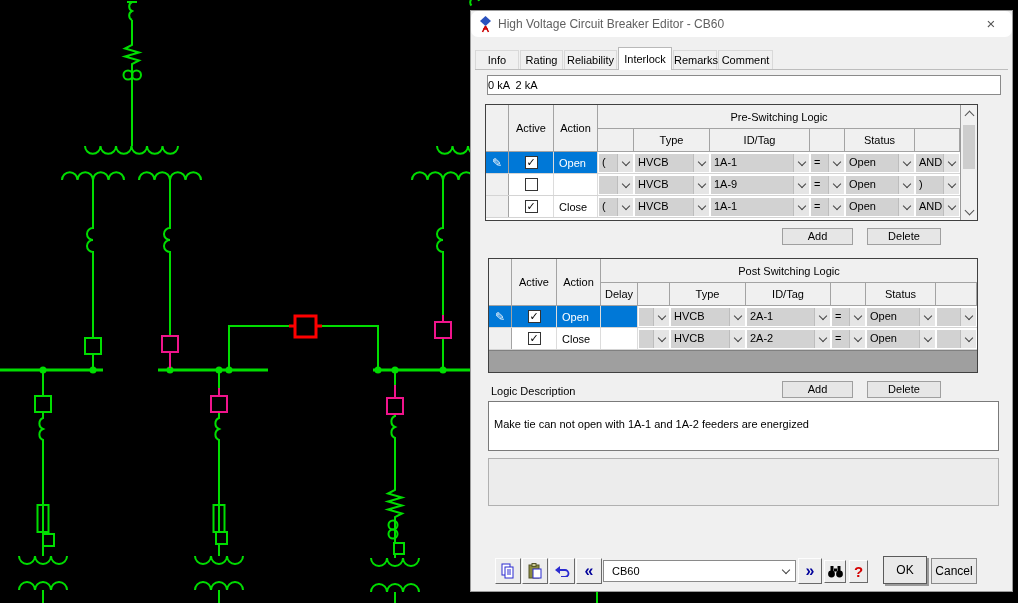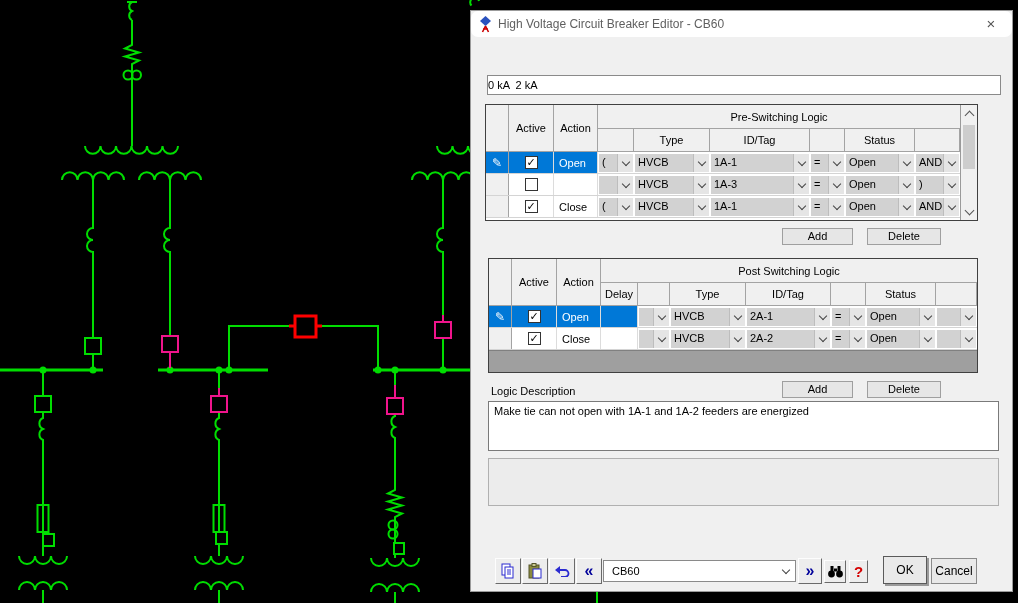--- a/index.html
+++ b/index.html
@@ -63,21 +63,21 @@
   .sbtn.dn{position:absolute;bottom:0;left:0;right:0;}
   .chevU{display:inline-block;width:6px;height:6px;border-right:1px solid #555;border-bottom:1px solid #555;
          transform:rotate(-135deg);margin-top:4px;}
   .chevD{display:inline-block;width:6px;height:6px;border-right:1px solid #555;border-bottom:1px solid #555;
          transform:rotate(45deg);margin-bottom:3px;}
   
   .wbtn{position:absolute;height:17px;background:#e6e6e6;border:1px solid #9f9f9f;box-sizing:border-box;
         text-align:center;line-height:15px;}
   .desclabel{position:absolute;left:20px;top:374px;}
   .descbox{position:absolute;left:17px;top:390px;width:511px;height:50px;background:#fff;
-           border:1px solid #7a7a7a;box-sizing:border-box;padding:3px 5px;}
+           border:1px solid #7a7a7a;box-sizing:border-box;padding:16px 5px;}
   .graybox{position:absolute;left:17px;top:447px;width:511px;height:48px;background:#ececec;
            border:1px solid #b0b0b0;box-sizing:border-box;}
   
   .tbtn{position:absolute;top:547px;width:26px;height:26px;background:#ededed;border:1px solid;
         border-color:#fdfdfd #6a6a6a #6a6a6a #fdfdfd;box-sizing:border-box;display:flex;
         align-items:center;justify-content:center;}
   .navg{font-size:16px;font-weight:bold;color:#00009a;line-height:16px;}
   .navcombo{position:absolute;left:132px;top:549px;width:193px;height:22px;background:#fff;
             border:1px solid #8a8a8a;box-sizing:border-box;display:flex;align-items:center;}
   .navcombo .cval{flex:1;padding-left:8px;}
@@ -170,20 +170,28 @@
     <span class="titleicon">
       <svg width="13" height="19">
           <polygon points="6.5,1 12,6 6.5,11 1,6" fill="#2a52be"></polygon>
           <path d="M6.5,11 L3.5,17 M6.5,11 L9.5,17 M4,14 H9" stroke="#c00" stroke-width="1.6" fill="none"></path>
         </svg>
     </span>
     <span class="titletext">High Voltage Circuit Breaker Editor - CB60</span>
     <span class="closebtn">×</span>
   </div>
 
+  <div class="tabstrip" id="tabstrip">
+      <div class="tab" style="width: 44px;">Info</div>
+      <div class="tab" style="width: 43px;">Rating</div>
+      <div class="tab" style="width: 53px;">Reliability</div>
+      <div class="tab active" style="width: 54px;">Interlock</div>
+      <div class="tab" style="width: 44px;">Remarks</div>
+      <div class="tab" style="width: 55px;">Comment</div>
+    </div>
 
   <div class="infobar">
     <span class="r">0 kA  2 kA</span>
   </div>
 
   <div class="ltable" id="pretable" style="left:14px;top:93px;width:493px;height:117px;">
       <div class="thead">
         <div class="hcell hlead" style="width: 23px;"></div>
         <div class="hcell hlead" style="width: 45px;">Active</div>
         <div class="hcell hlead" style="width: 44px;">Action</div>
@@ -254,21 +262,21 @@
             <span class="chev"></span>
           </span>
         </div>
         <div class="combo" style="width: 74px;">
           <span class="cval">HVCB</span>
           <span class="carr">
             <span class="chev"></span>
           </span>
         </div>
         <div class="combo" style="width: 98px;">
-          <span class="cval">1A-3</span>
+          <span class="cval">1A-9</span>
           <span class="carr">
             <span class="chev"></span>
           </span>
         </div>
         <div class="combo" style="width: 33px;">
           <span class="cval">=</span>
           <span class="carr">
             <span class="chev"></span>
           </span>
         </div>

